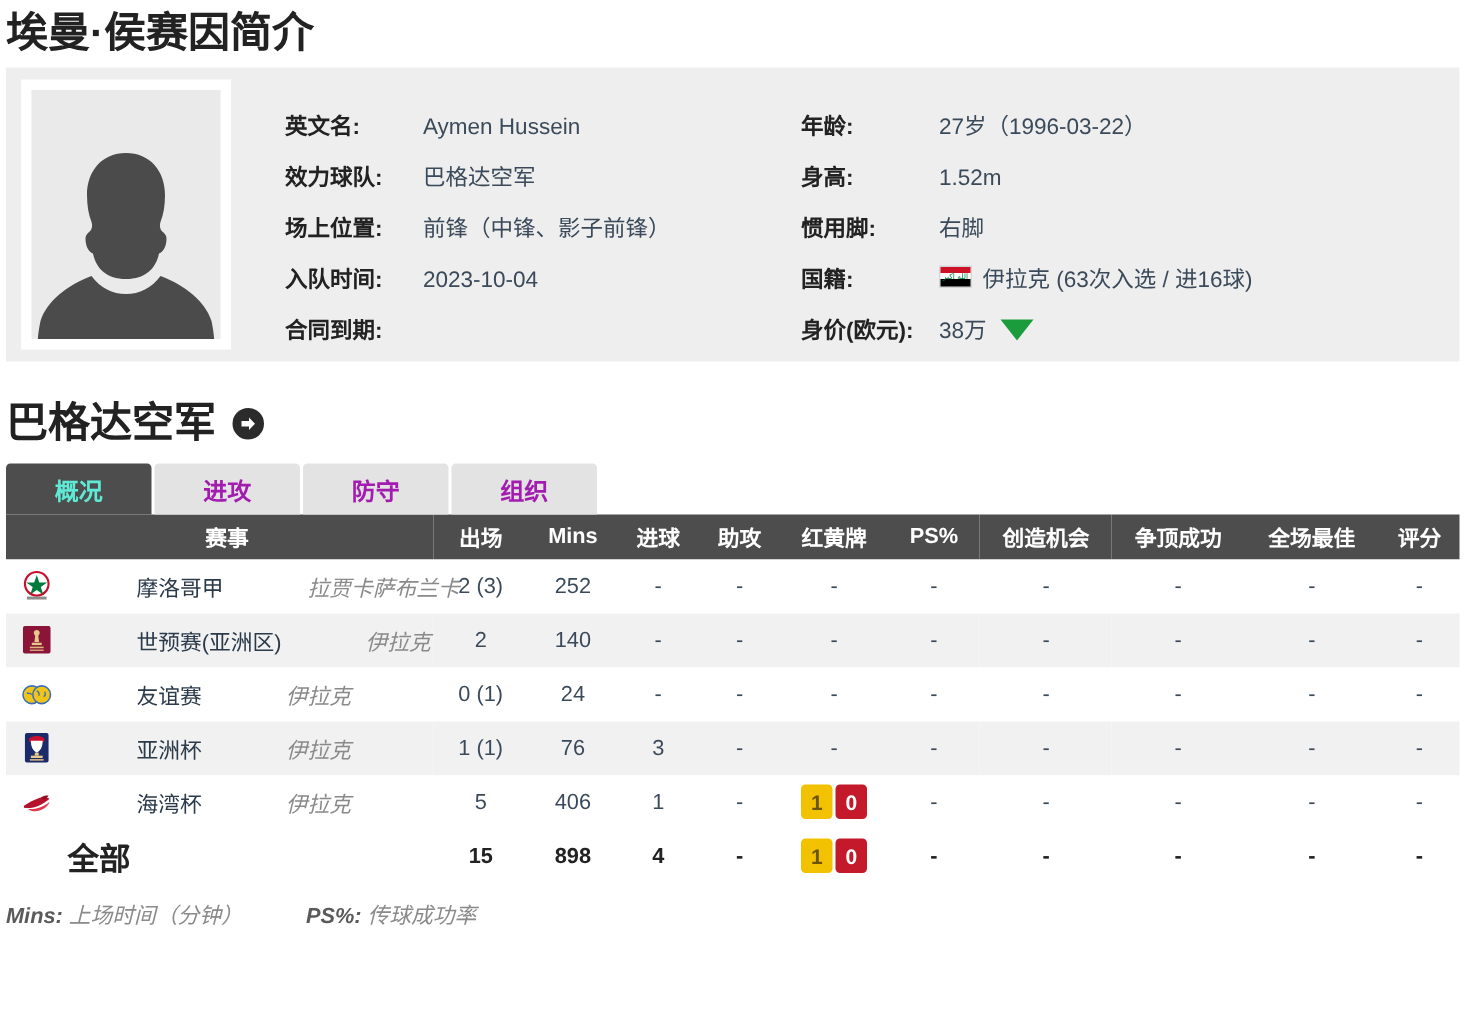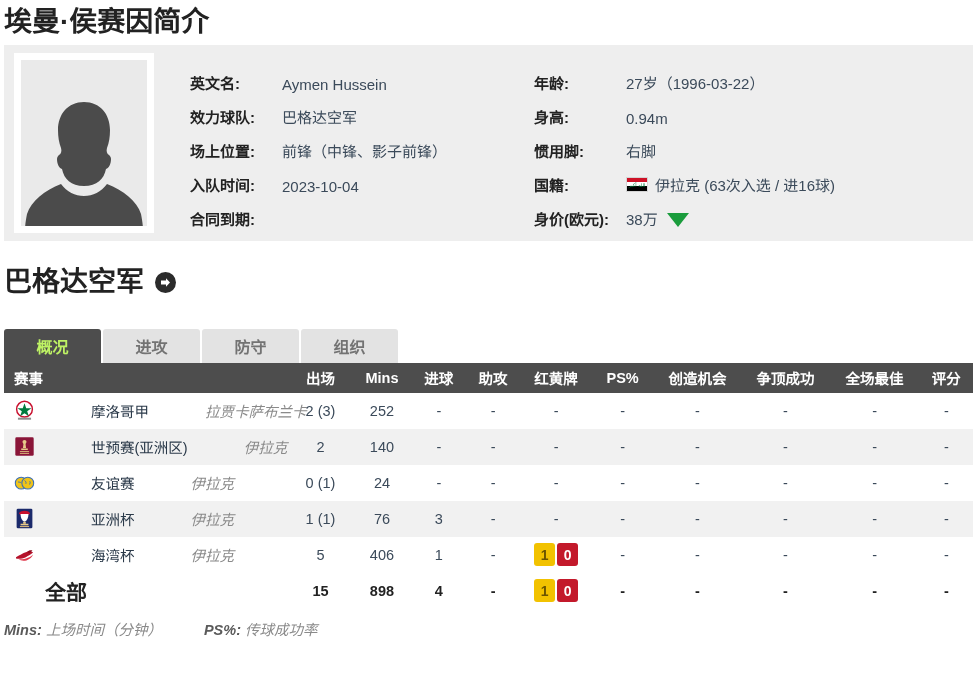--- a/index.html
+++ b/index.html
@@ -142,56 +142,55 @@
   }
 
   
   .tabs {
     display: flex;
     margin: 4px 0 0 4px;
     align-items: flex-end;
   }
   .tab {
     background: #e3e3e3;
-    color: #737373;
+    color: #a21caf;
     font-size: 16px;
     font-weight: bold;
     width: 97px;
     height: 34px;
     display: flex;
     align-items: center;
     justify-content: center;
     margin-right: 2px;
     border-radius: 3px 3px 0 0;
   }
   .tab.active {
     background: #4d4d4d;
-    color: #bef264;
-    margin-top: 20px;
+    color: #5eead4;
   }
 
   
   table.stats {
     width: 969px;
     margin-left: 4px;
     border-collapse: collapse;
     table-layout: fixed;
     font-size: 14px;
   }
   table.stats thead th {
     background: #4d4d4d;
     color: #ffffff;
     font-size: 14.5px;
     font-weight: bold;
     height: 30px;
     text-align: center;
     white-space: nowrap;
     padding: 0;
   }
-  table.stats thead th.comp { text-align: left; padding-left: 10px; }
+  table.stats thead th.comp { text-align: center; padding-left: 10px; }
 
   table.stats tbody td {
     height: 36px;
     text-align: center;
     color: #3b4a5a;
     font-size: 14.5px;
     padding: 0;
     white-space: nowrap;
   }
   table.stats tbody tr.odd { background: #ffffff; }
@@ -291,21 +290,21 @@
 
     <div class="info-col right">
 
       <div class="info-row">
         <span class="info-label">年龄:</span>
         <span class="info-value">27岁（1996-03-22）</span>
       </div>
 
       <div class="info-row">
         <span class="info-label">身高:</span>
-        <span class="info-value">0.94m</span>
+        <span class="info-value">1.52m</span>
       </div>
 
       <div class="info-row">
         <span class="info-label">惯用脚:</span>
         <span class="info-value">右脚</span>
       </div>
 
       <div class="info-row">
         <span class="info-label">国籍:</span>
         <span class="info-value">

